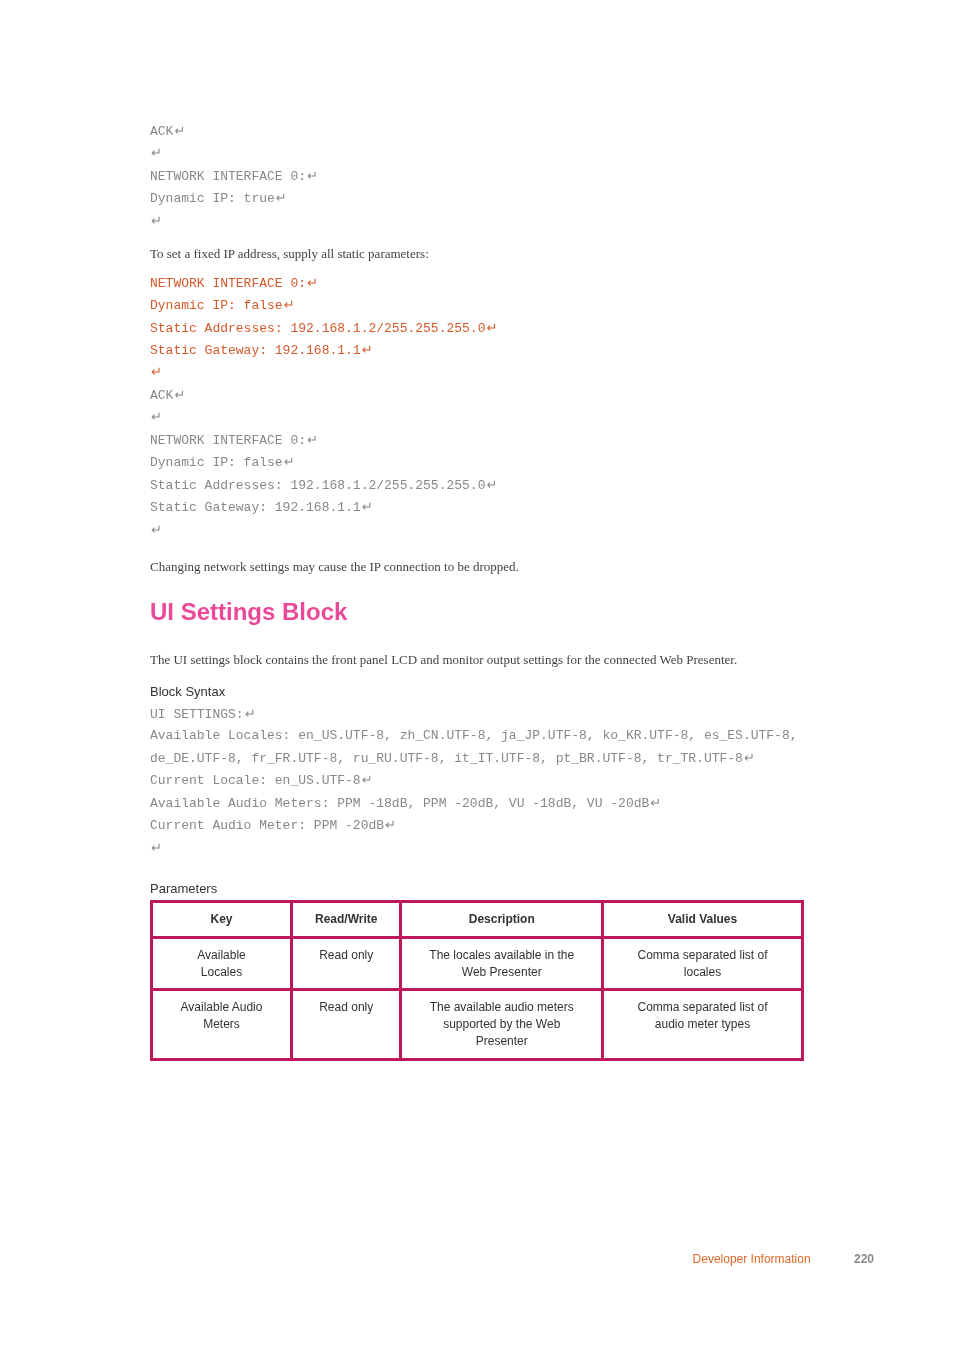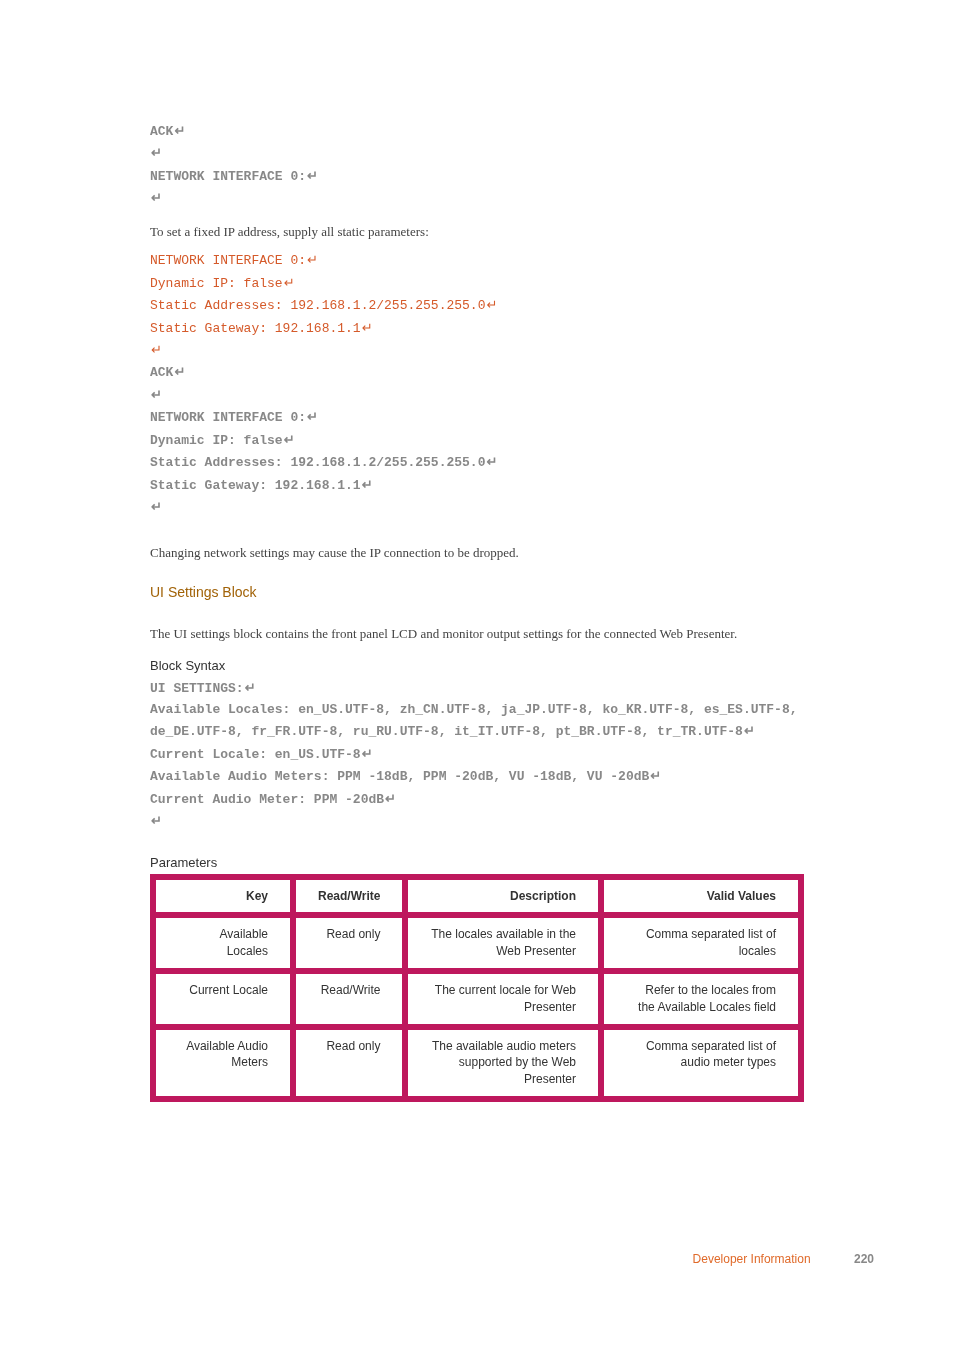--- a/index.html
+++ b/index.html
@@ -16,21 +16,20 @@
     position: relative;
     box-sizing: border-box;
     padding: 120px 150px 0 150px;
   }
   .mono {
     font-family: "Courier New", Courier, monospace;
     font-size: 13px;
     color: #888;
     line-height: 1.65;
     white-space: pre-wrap;
-    font-weight: bold;
   }
   .mono-red {
     font-family: "Courier New", Courier, monospace;
     font-size: 13px;
     color: #d55a2a;
     line-height: 1.65;
     white-space: pre-wrap;
   }
   .ret {
     font-family: Arial, sans-serif;
@@ -39,42 +38,42 @@
     font-size: 13px;
   }
   .body-text {
     font-size: 13px;
     color: #444;
     line-height: 1.5;
     margin: 12px 0 8px 0;
     font-family: Liberation Serif, serif;
   }
   .h2 {
-    font-size: 14px;
-    font-weight: 400;
-    color: #a16207;
+    font-size: 24px;
+    font-weight: 700;
+    color: #ec4899;
     margin: 22px 0 6px 0;
   }
   .bold-sub {
     font-size: 13px;
     font-weight: 400;
     color: #333;
     margin: 14px 0 4px 0;
   }
   table.params {
     border-collapse: collapse;
     width: 100%;
     margin-top: 4px;
     font-size: 12px;
     color: #333;
   }
   table.params th, table.params td {
-    border: 6px solid #be185d;
+    border: 3px solid #be185d;
     padding: 8px 22px;
-    text-align: right;
+    text-align: center;
     vertical-align: top;
     line-height: 1.4;
   }
   table.params th {
     font-weight: 600;
     background: #fff;
   }
   .footer {
     position: absolute;
     bottom: 84px;
@@ -89,28 +88,28 @@
   .footer .page-num {
     color: #888;
     font-weight: 600;
   }
 </style>
 </head>
 <body>
 
 <div class="page">
 
-  <div class="mono" id="cb1"><div><span>ACK</span><span class="ret">↵</span></div><div><span></span><span class="ret">↵</span></div><div><span>NETWORK INTERFACE 0:</span><span class="ret">↵</span></div><div><span></span><span class="ret">↵</span></div></div>
+  <div class="mono" id="cb1"><div><span>ACK</span><span class="ret">↵</span></div><div><span></span><span class="ret">↵</span></div><div><span>NETWORK INTERFACE 0:</span><span class="ret">↵</span></div><div><span>Dynamic IP: true</span><span class="ret">↵</span></div><div><span></span><span class="ret">↵</span></div></div>
 
   <div class="body-text">To set a fixed IP address, supply all static parameters:</div>
 
   <div class="mono-red" id="cb2r"><div><span>NETWORK INTERFACE 0:</span><span class="ret">↵</span></div><div><span>Dynamic IP: false</span><span class="ret">↵</span></div><div><span>Static Addresses: 192.168.1.2/255.255.255.0</span><span class="ret">↵</span></div><div><span>Static Gateway: 192.168.1.1</span><span class="ret">↵</span></div><div><span></span><span class="ret">↵</span></div></div>
   <div class="mono" id="cb2g"><div><span>ACK</span><span class="ret">↵</span></div><div><span></span><span class="ret">↵</span></div><div><span>NETWORK INTERFACE 0:</span><span class="ret">↵</span></div><div><span>Dynamic IP: false</span><span class="ret">↵</span></div><div><span>Static Addresses: 192.168.1.2/255.255.255.0</span><span class="ret">↵</span></div><div><span>Static Gateway: 192.168.1.1</span><span class="ret">↵</span></div><div><span></span><span class="ret">↵</span></div></div>
 
-  <div class="body-text" style="margin-top:24px;">Changing network settings may cause the IP connection to be dropped.</div>
+  <div class="body-text" style="margin-top:16px;">Changing network settings may cause the IP connection to be dropped.</div>
 
   <div class="h2">UI Settings Block</div>
 
   <div class="body-text" style="margin-top:24px;">The UI settings block contains the front panel LCD and monitor output settings for the connected Web Presenter.</div>
 
   <div class="bold-sub">Block Syntax</div>
 
   <div class="mono" id="cb3"><div><span>UI SETTINGS:</span><span class="ret">↵</span></div><div><span>Available Locales: en_US.UTF-8, zh_CN.UTF-8, ja_JP.UTF-8, ko_KR.UTF-8, es_ES.UTF-8, de_DE.UTF-8, fr_FR.UTF-8, ru_RU.UTF-8, it_IT.UTF-8, pt_BR.UTF-8, tr_TR.UTF-8</span><span class="ret">↵</span></div><div><span>Current Locale: en_US.UTF-8</span><span class="ret">↵</span></div><div><span>Available Audio Meters: PPM -18dB, PPM -20dB, VU -18dB, VU -20dB</span><span class="ret">↵</span></div><div><span>Current Audio Meter: PPM -20dB</span><span class="ret">↵</span></div><div><span></span><span class="ret">↵</span></div></div>
 
   <div class="bold-sub" style="margin-top:22px;">Parameters</div>
@@ -131,26 +130,20 @@
       </tr>
     </thead>
     <tbody id="tbody">
         <tr>
           <td>Available Locales</td>
           <td>Read only</td>
           <td>The locales available in the Web Presenter</td>
           <td>Comma separated list of locales</td>
         </tr>
         <tr>
-          <td>Current Locale</td>
-          <td>Read/Write</td>
-          <td>The current locale for Web Presenter</td>
-          <td>Refer to the locales from the Available Locales field</td>
-        </tr>
-        <tr>
           <td>Available Audio Meters</td>
           <td>Read only</td>
           <td>The available audio meters supported by the Web Presenter</td>
           <td>Comma separated list of audio meter types</td>
         </tr>
       </tbody>
   </table>
 
   <div class="footer">
     <span class="label">Developer Information</span>

